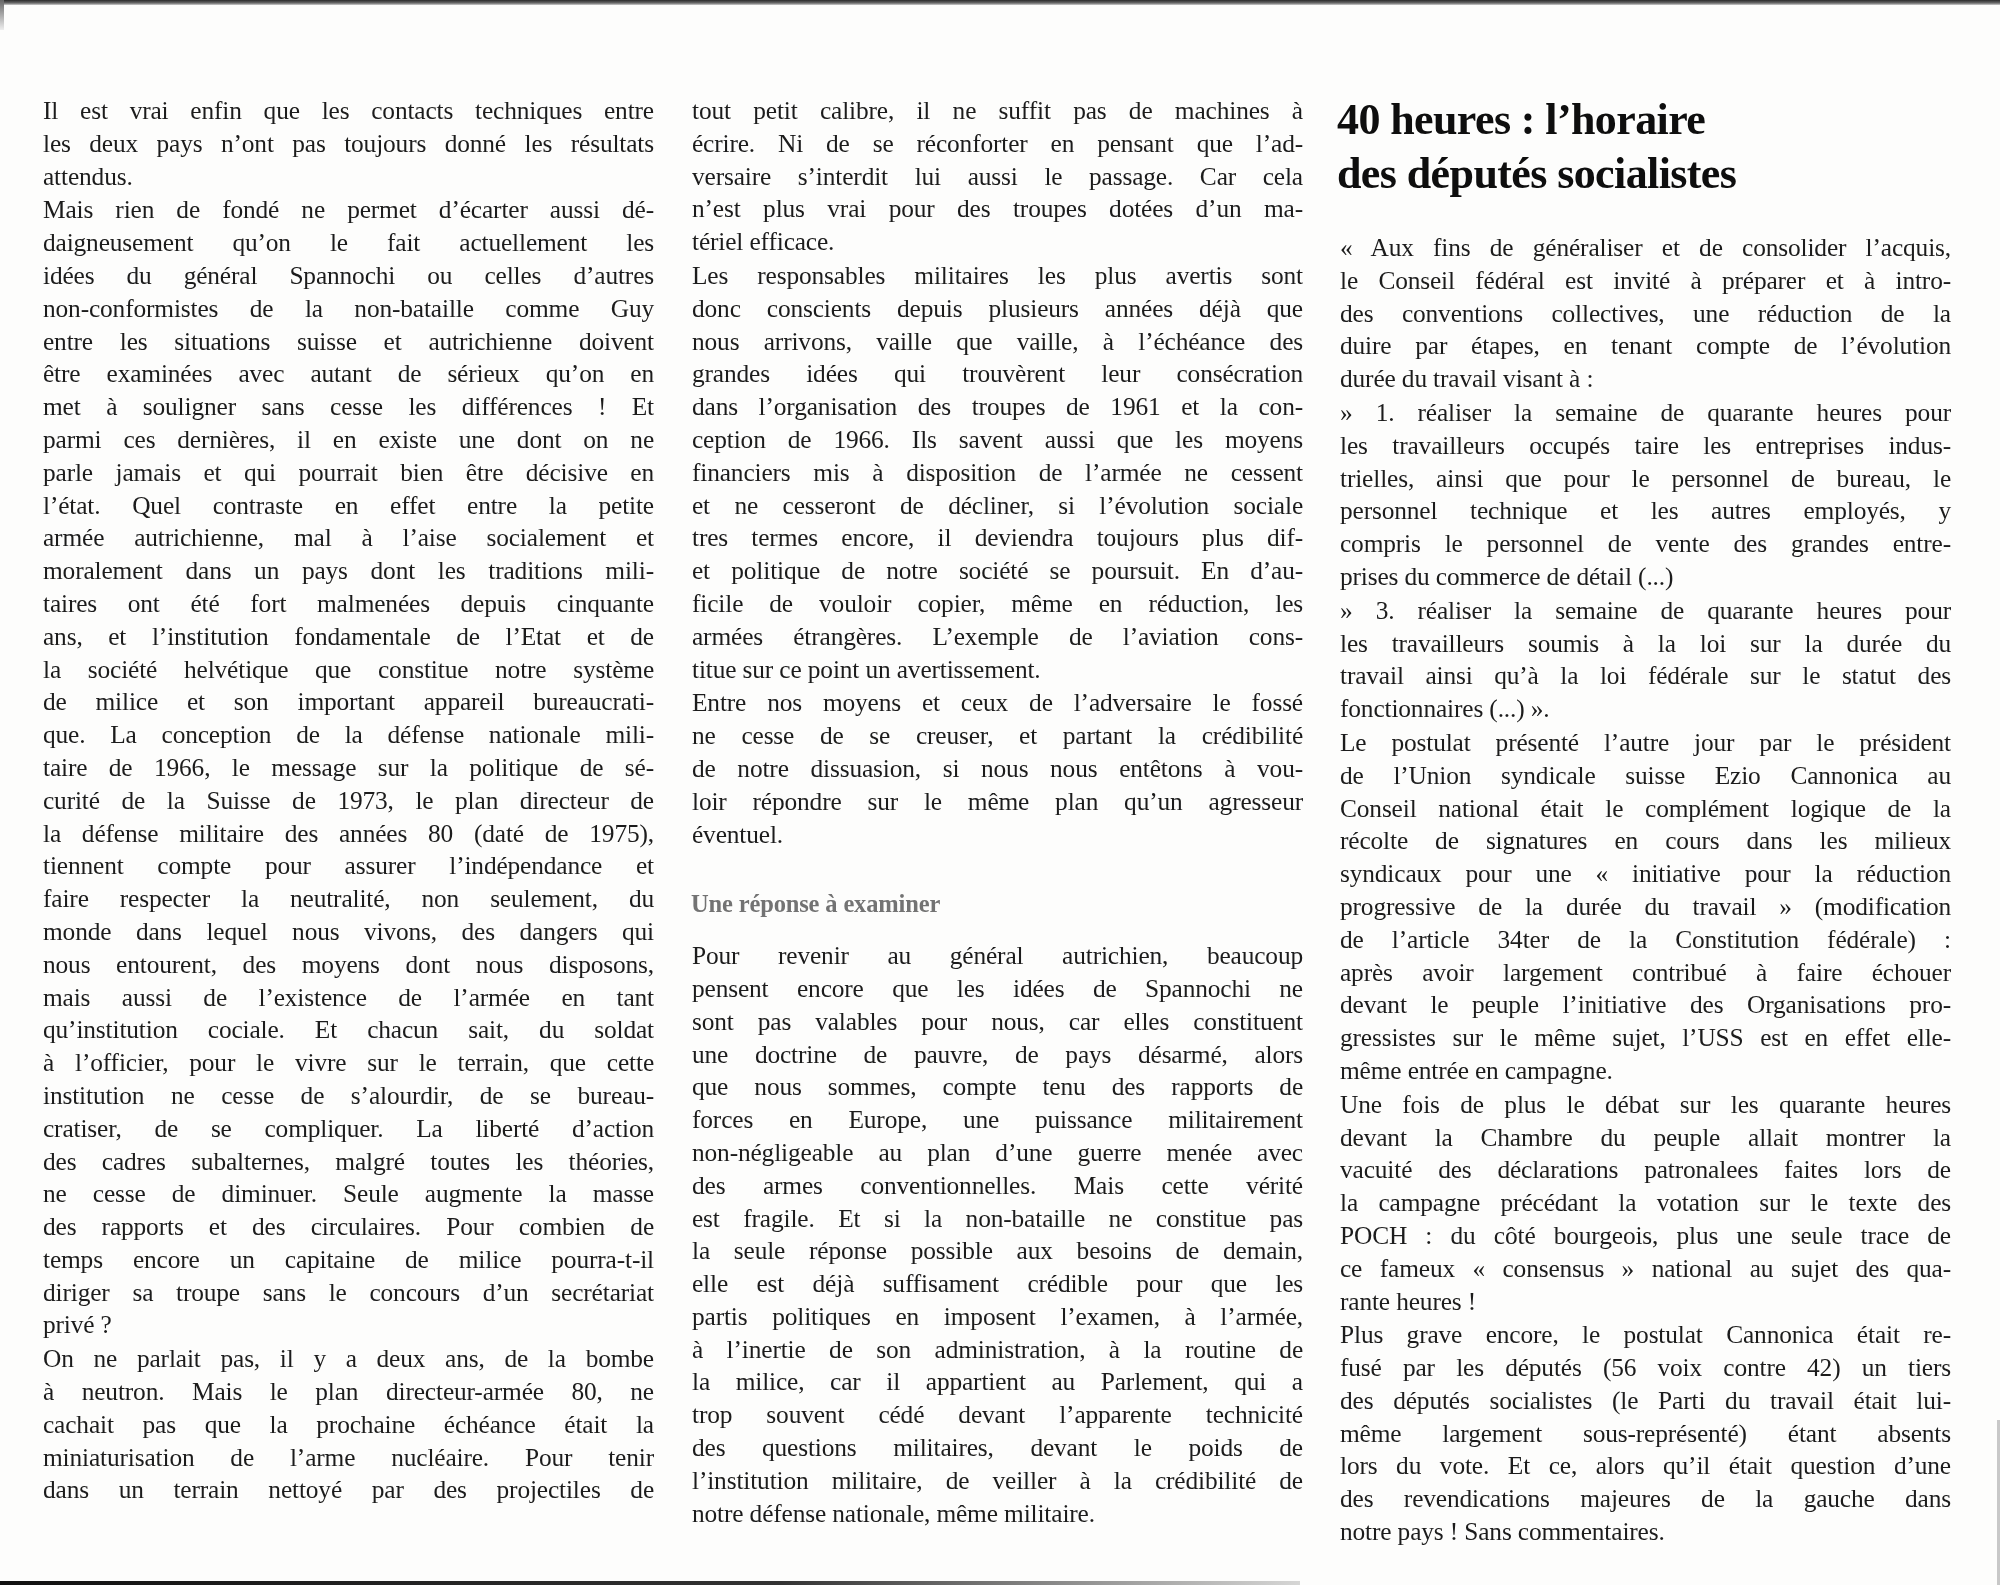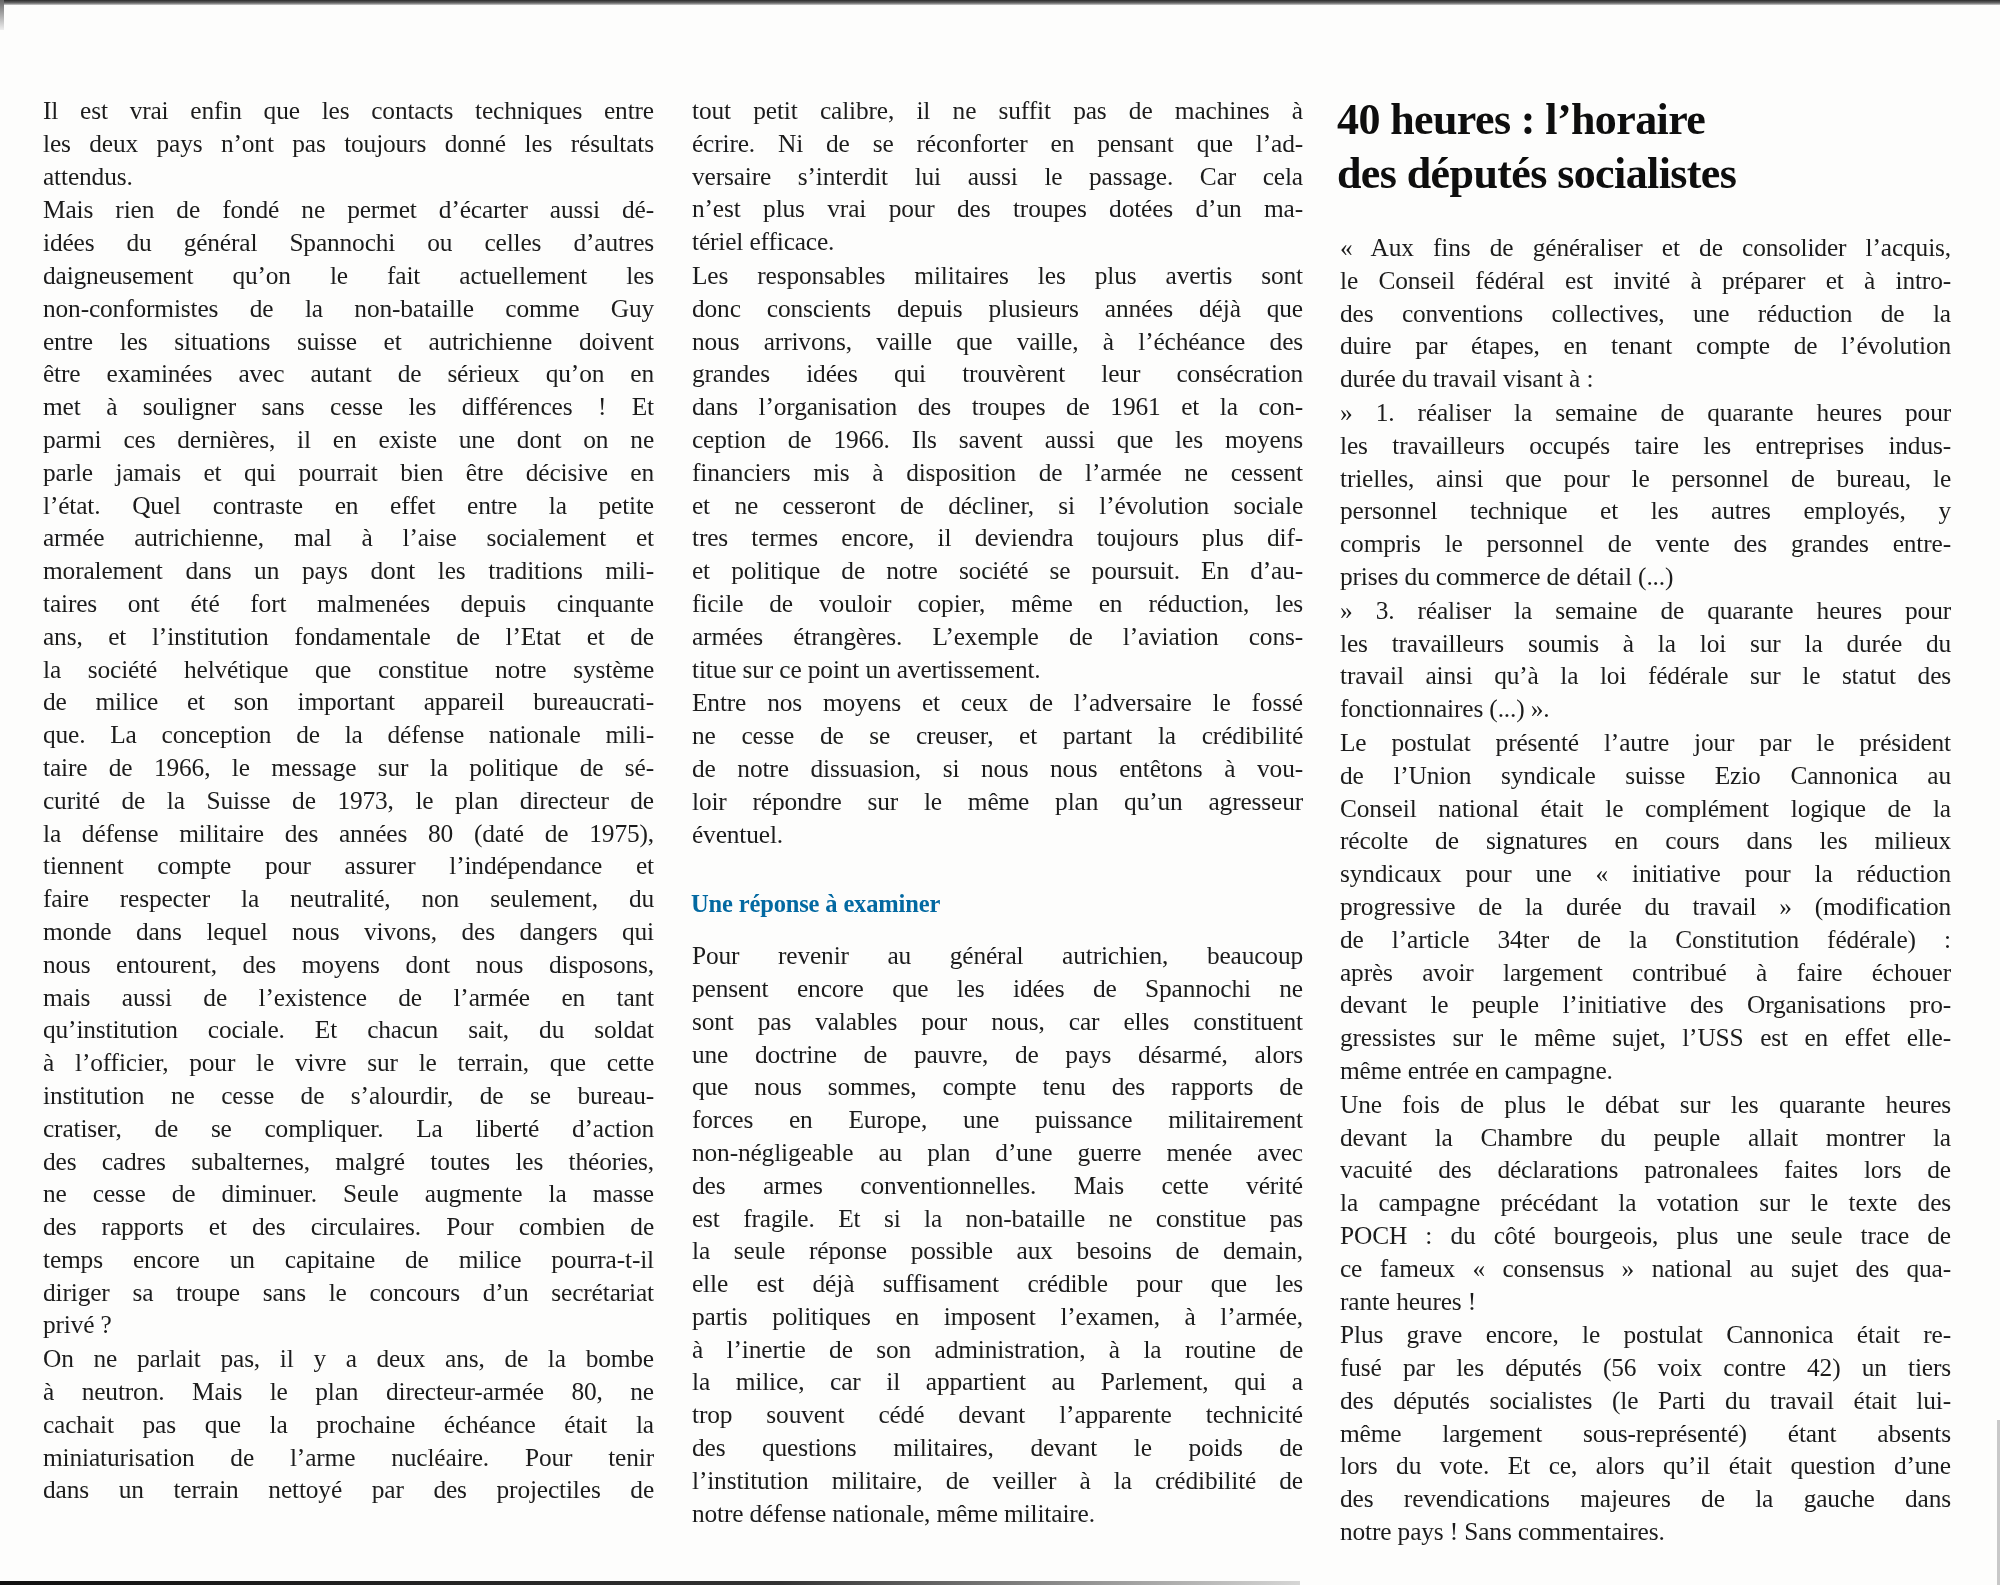--- a/index.html
+++ b/index.html
@@ -49,21 +49,21 @@
       text-align-last: left;
     }
     .para { margin: 1px; }
     .subhead {
       font-weight: bold;
       font-size: 24.5px;
       margin-top: 38px;
       margin-bottom: 18px;
       height: 32.8px;
       line-height: 32.8px;
-      color: #0369a1;
+      color: #737373;
     }
     .headline {
       font-weight: bold;
       font-size: 44px;
       line-height: 54px;
       letter-spacing: -0.6px;
       color: #0e0e0e;
       margin: 0 0 30px -2px;
     }
     .headline span { display: block; }
@@ -77,22 +77,22 @@
 <div class="scan-right"></div>
 
 <div class="column col-left">
   <div class="para">
       <span class="line">Il est vrai enfin que les contacts techniques entre</span>
       <span class="line">les deux pays n’ont pas toujours donné les résultats</span>
       <span class="line last">attendus.</span>
     </div>
   <div class="para">
       <span class="line">Mais rien de fondé ne permet d’écarter aussi dé-</span>
+      <span class="line">daigneusement qu’on le fait actuellement les</span>
       <span class="line">idées du général Spannochi ou celles d’autres</span>
-      <span class="line">daigneusement qu’on le fait actuellement les</span>
       <span class="line">non-conformistes de la non-bataille comme Guy</span>
       <span class="line">entre les situations suisse et autrichienne doivent</span>
       <span class="line">être examinées avec autant de sérieux qu’on en</span>
       <span class="line">met à souligner sans cesse les différences ! Et</span>
       <span class="line">parmi ces dernières, il en existe une dont on ne</span>
       <span class="line">parle jamais et qui pourrait bien être décisive en</span>
       <span class="line">l’état. Quel contraste en effet entre la petite</span>
       <span class="line">armée autrichienne, mal à l’aise socialement et</span>
       <span class="line">moralement dans un pays dont les traditions mili-</span>
       <span class="line">taires ont été fort malmenées depuis cinquante</span>

